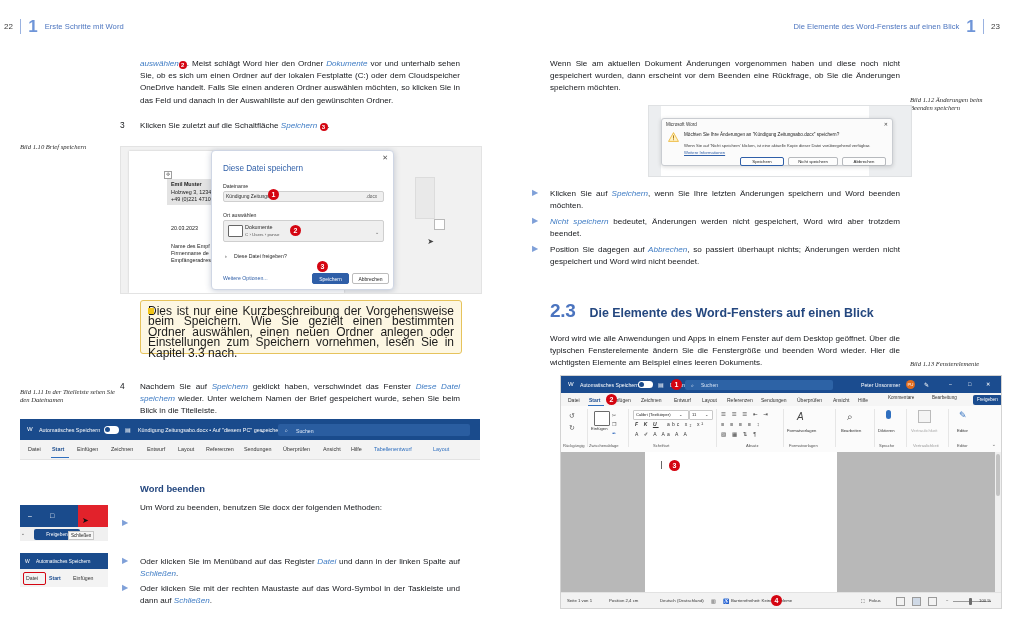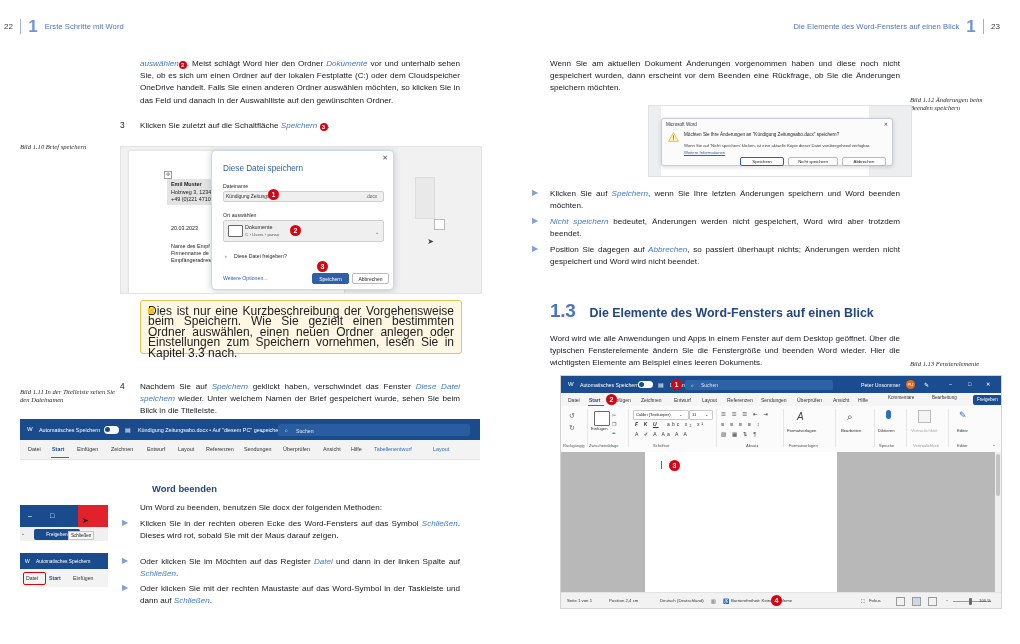--- a/index.html
+++ b/index.html
@@ -247,31 +247,28 @@
       <span class="tb" style="left:186px;top:6px;">Referenzen</span>
       <span class="tb" style="left:224px;top:6px;">Sendungen</span>
       <span class="tb" style="left:263px;top:6px;">Überprüfen</span>
       <span class="tb" style="left:303px;top:6px;">Ansicht</span>
       <span class="tb" style="left:331px;top:6px;">Hilfe</span>
       <span class="tb acc" style="left:354px;top:6px;">Tabellenentwurf</span>
       <span class="tb acc" style="left:413px;top:6px;">Layout</span>
     </div>
   </div>
 
-  <div class="h3" style="left:152px;top:483px;">Word beenden</div>
+  <div class="h3" style="left:140px;top:483px;">Word beenden</div>
   <div class="col" style="left:140px;top:502px;width:320px;text-align:left;">Um Word zu beenden, benutzen Sie docx der folgenden Methoden:</div>
 
   <div class="bullet" style="left:122px;top:518px;">▶</div>
-  <div class="col" style="left:140px;top:518px;width:320px;">
-    <span>Klicken Sie in der rechten oberen Ecke des Word-Fensters auf das Symbol </span><span class="it">Schließen</span><span>. Dieses wird rot, sobald Sie mit der Maus darauf zeigen.</span>
-  </div>
 
   <div class="bullet" style="left:122px;top:556px;">▶</div>
   <div class="col" style="left:140px;top:556px;width:320px;">
-    <span>Oder klicken Sie im Möchten auf das Register </span><span class="it">Datei</span><span> und dann in der linken Spalte auf </span><span class="it">Schließen</span><span>.</span>
+    <span>Oder klicken Sie im Menüband auf das Register </span><span class="it">Datei</span><span> und dann in der linken Spalte auf </span><span class="it">Schließen</span><span>.</span>
   </div>
 
   <div class="bullet" style="left:122px;top:583px;">▶</div>
   <div class="col" style="left:140px;top:583px;width:320px;">
     <span>Oder klicken Sie mit der rechten Maustaste auf das Word-Symbol in der Taskleiste und dann auf </span><span class="it">Schließen</span><span>.</span>
   </div>
 
   <div class="figA">
     <div class="min">
       <span class="g" style="left:8px;top:7px;">–</span>
@@ -343,21 +340,21 @@
   <div class="col" style="left:40px;top:216px;width:350px;">
     <span class="it">Nicht speichern</span><span> bedeutet, Änderungen werden nicht gespeichert, Word wird aber trotzdem beendet.</span>
   </div>
 
   <div class="bullet" style="left:22px;top:244px;">▶</div>
   <div class="col" style="left:40px;top:244px;width:350px;">
     <span>Position Sie dagegen auf </span><span class="it">Abbrechen</span><span>, so passiert überhaupt nichts; Änderungen werden nicht gespeichert und Word wird nicht beendet.</span>
   </div>
 
   <div class="h2" style="left:40px;top:300px;">
-    <span class="n">1.3</span>
+    <span class="n">2.3</span>
     <span class="t">Die Elemente des Word-Fensters auf einen Blick</span>
   </div>
 
   <div class="col" style="left:40px;top:333px;width:350px;">Word wird wie alle Anwendungen und Apps in einem Fenster auf dem Desktop geöffnet. Über die typischen Fensterelemente ändern Sie die Fenstergröße und beenden Word wieder. Hier die wichtigsten Elemente am Beispiel eines leeren Dokuments.</div>
 
   <div class="caption" style="left:400px;top:360px;width:95px;">Bild 1.13 Fensterelemente</div>
 
   <div class="fig113" style="left:50px;top:375px;">
     <div class="f13-title">
       <span class="ic" style="left:7px;top:5px;">W</span>

